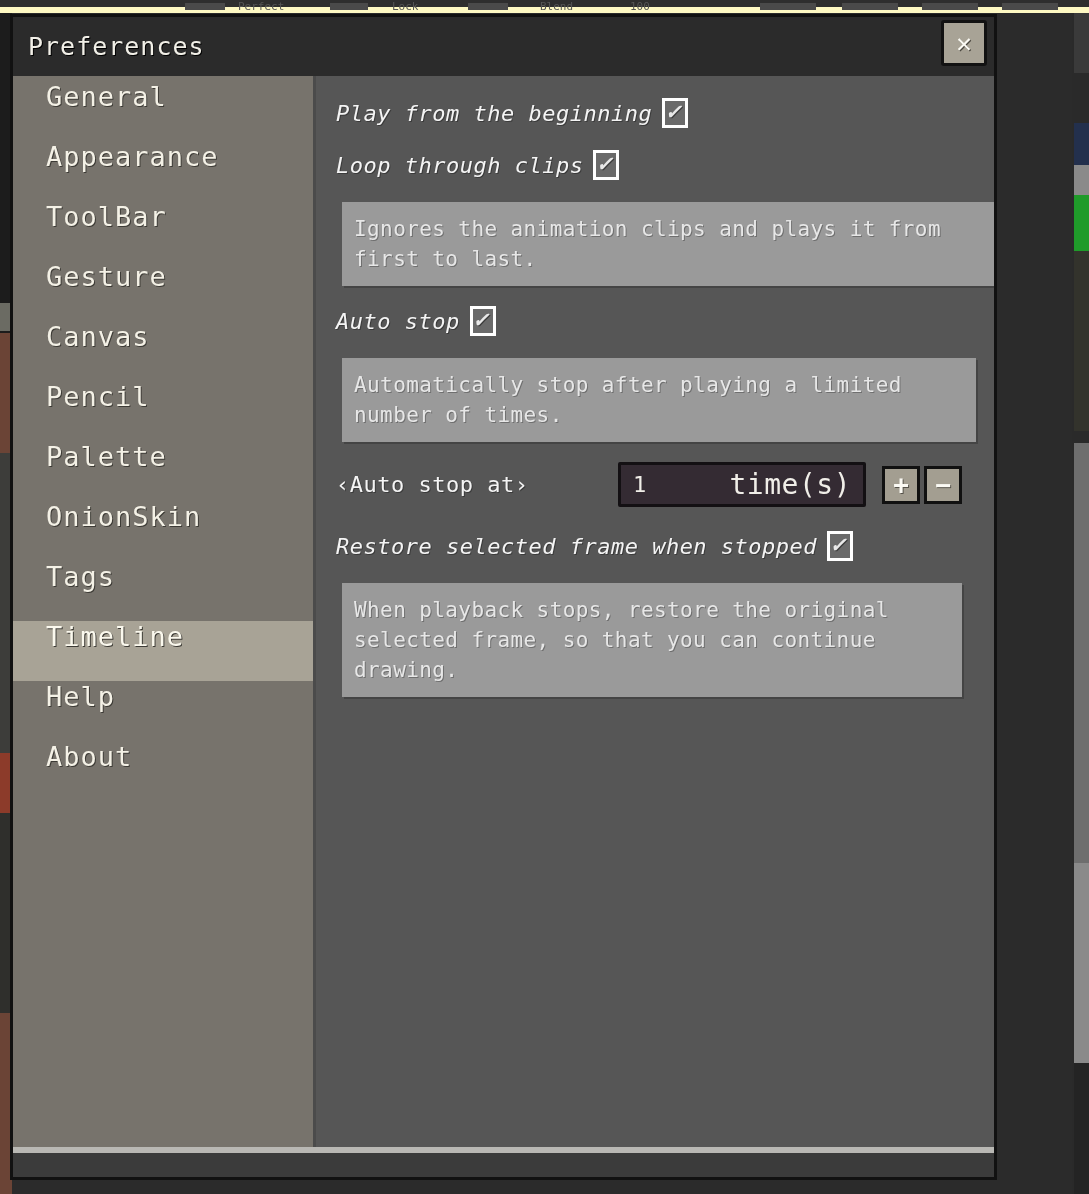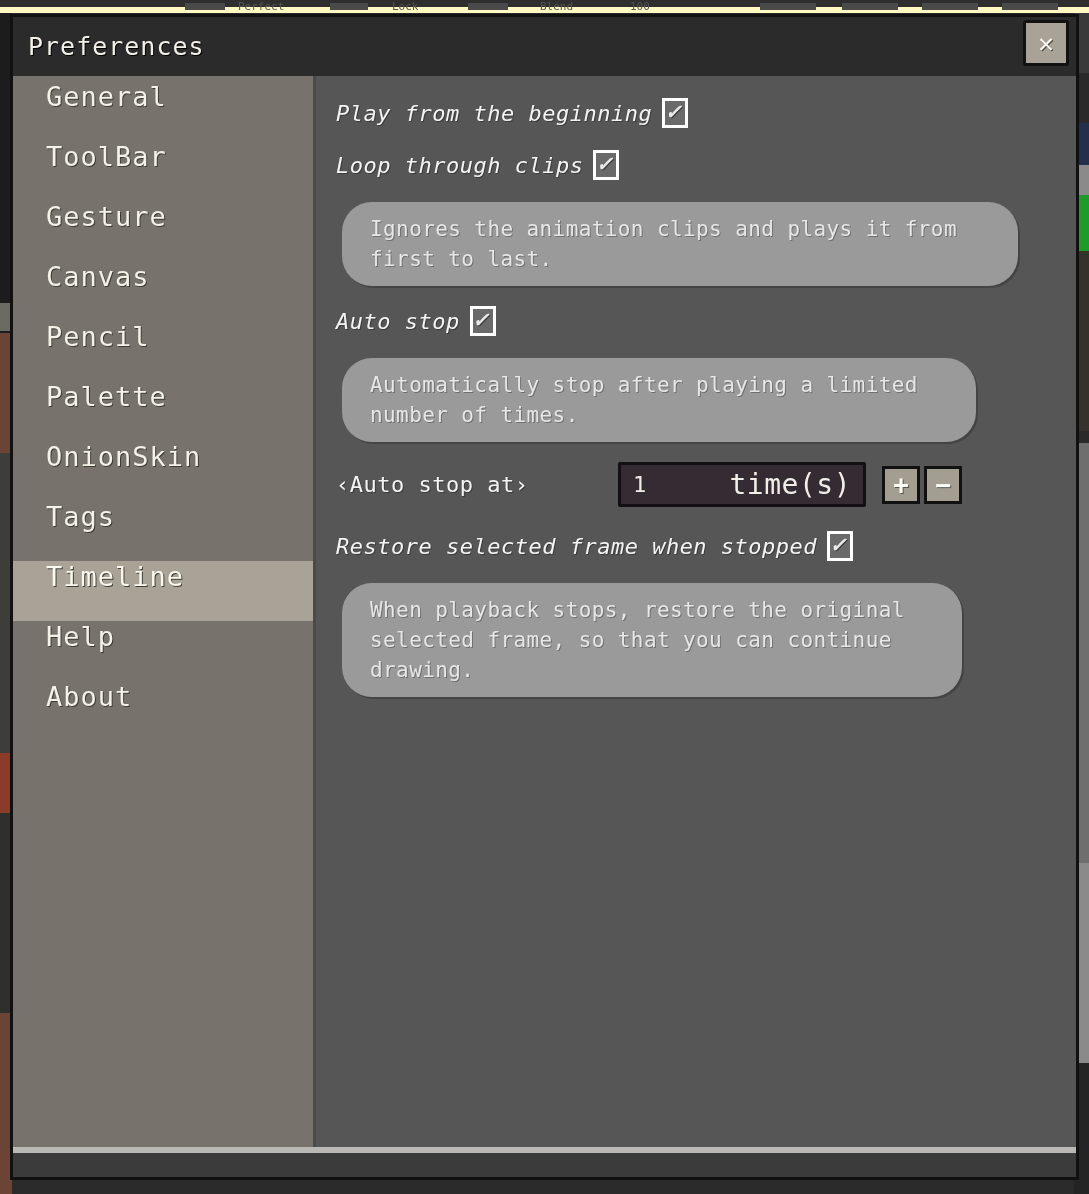--- a/index.html
+++ b/index.html
@@ -50,21 +50,21 @@
     right: 0; top: 13px;
     width: 17px; height: 1181px;
     background: #2a2a2a;
   }
   .bg-strip-right .sw { position: absolute; left: 2px; width: 15px; }
 
   
   #dialog {
     position: absolute;
     left: 10px; top: 14px;
-    width: 1069px; height: 1166px;
+    width: 987px; height: 1166px;
     background: #14b8a6;
     border: 3px solid #111;
     display: flex;
     flex-direction: column;
   }
 
   
   #titlebar {
     position: relative;
     height: 59px;
@@ -182,27 +182,26 @@
     color: #e9e9e9;
     font-weight: bold;
   }
 
   .helpbox {
     background: #9a9a9a;
     color: #e7e7e7;
     font-size: 21px;
     line-height: 30px;
     letter-spacing: 0.4px;
-    padding: 12px 14px 12px 28px;
+    padding: 12px 14px 12px 12px;
     margin: 0 0 20px 6px;
     box-shadow: 2px 2px 0 rgba(0,0,0,0.20);
     white-space: pre-line;
     max-width: 676px;
     text-shadow: 1px 1px 0 #6f6f6f;
-    border-radius: 30px;
   }
   .helpbox.wide  { max-width: 676px; }
   .helpbox.mid   { max-width: 634px; }
   .helpbox.small { max-width: 620px; }
 
   
   .spin-row {
     display: flex;
     align-items: center;
     margin-bottom: 24px;
@@ -313,20 +312,23 @@
     </div>
   </div>
 
   <div id="body">
 
     <div id="sidebar">
       <div class="side-item">
           <span>General</span>
         </div>
       <div class="side-item">
+          <span>Appearance</span>
+        </div>
+      <div class="side-item">
           <span>ToolBar</span>
         </div>
       <div class="side-item">
           <span>Gesture</span>
         </div>
       <div class="side-item">
           <span>Canvas</span>
         </div>
       <div class="side-item">
           <span>Pencil</span>

